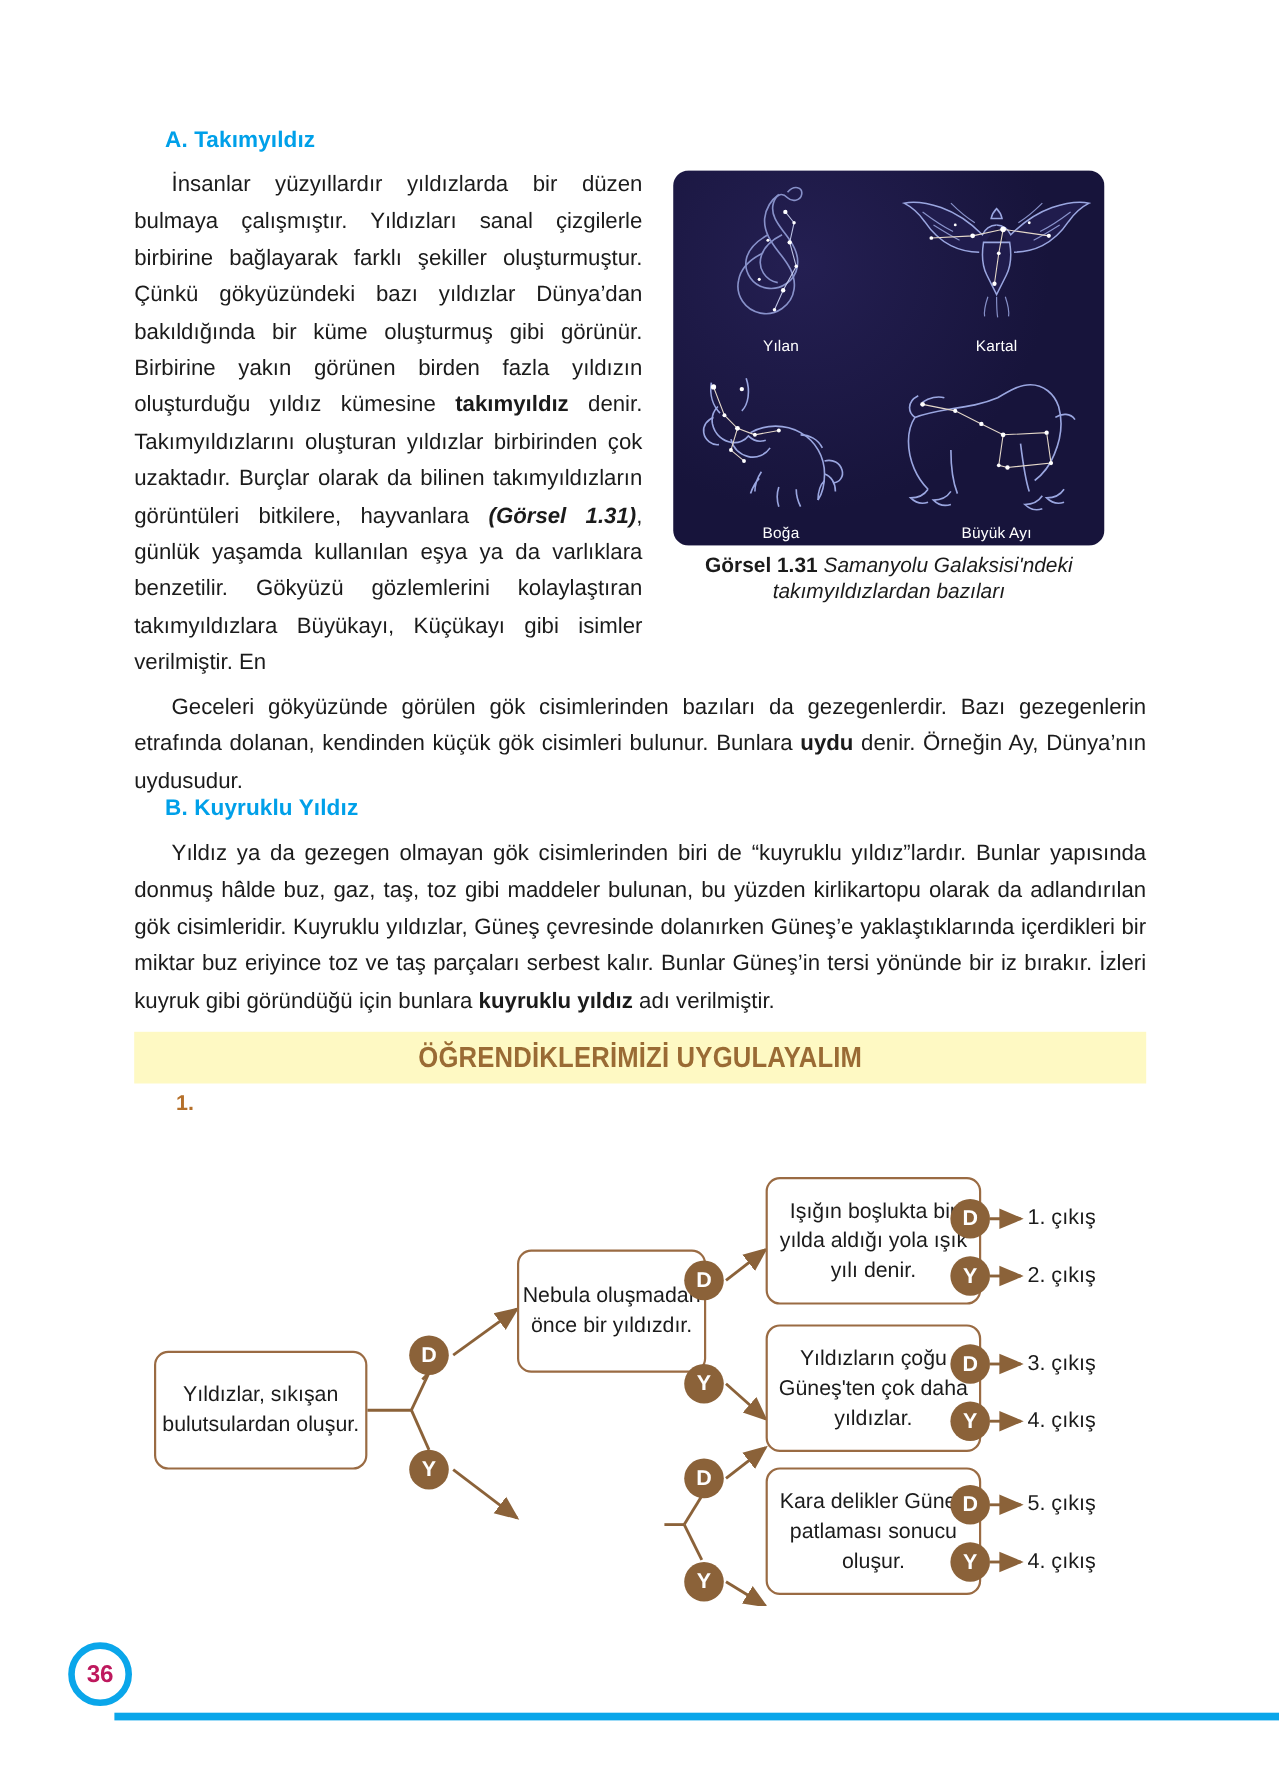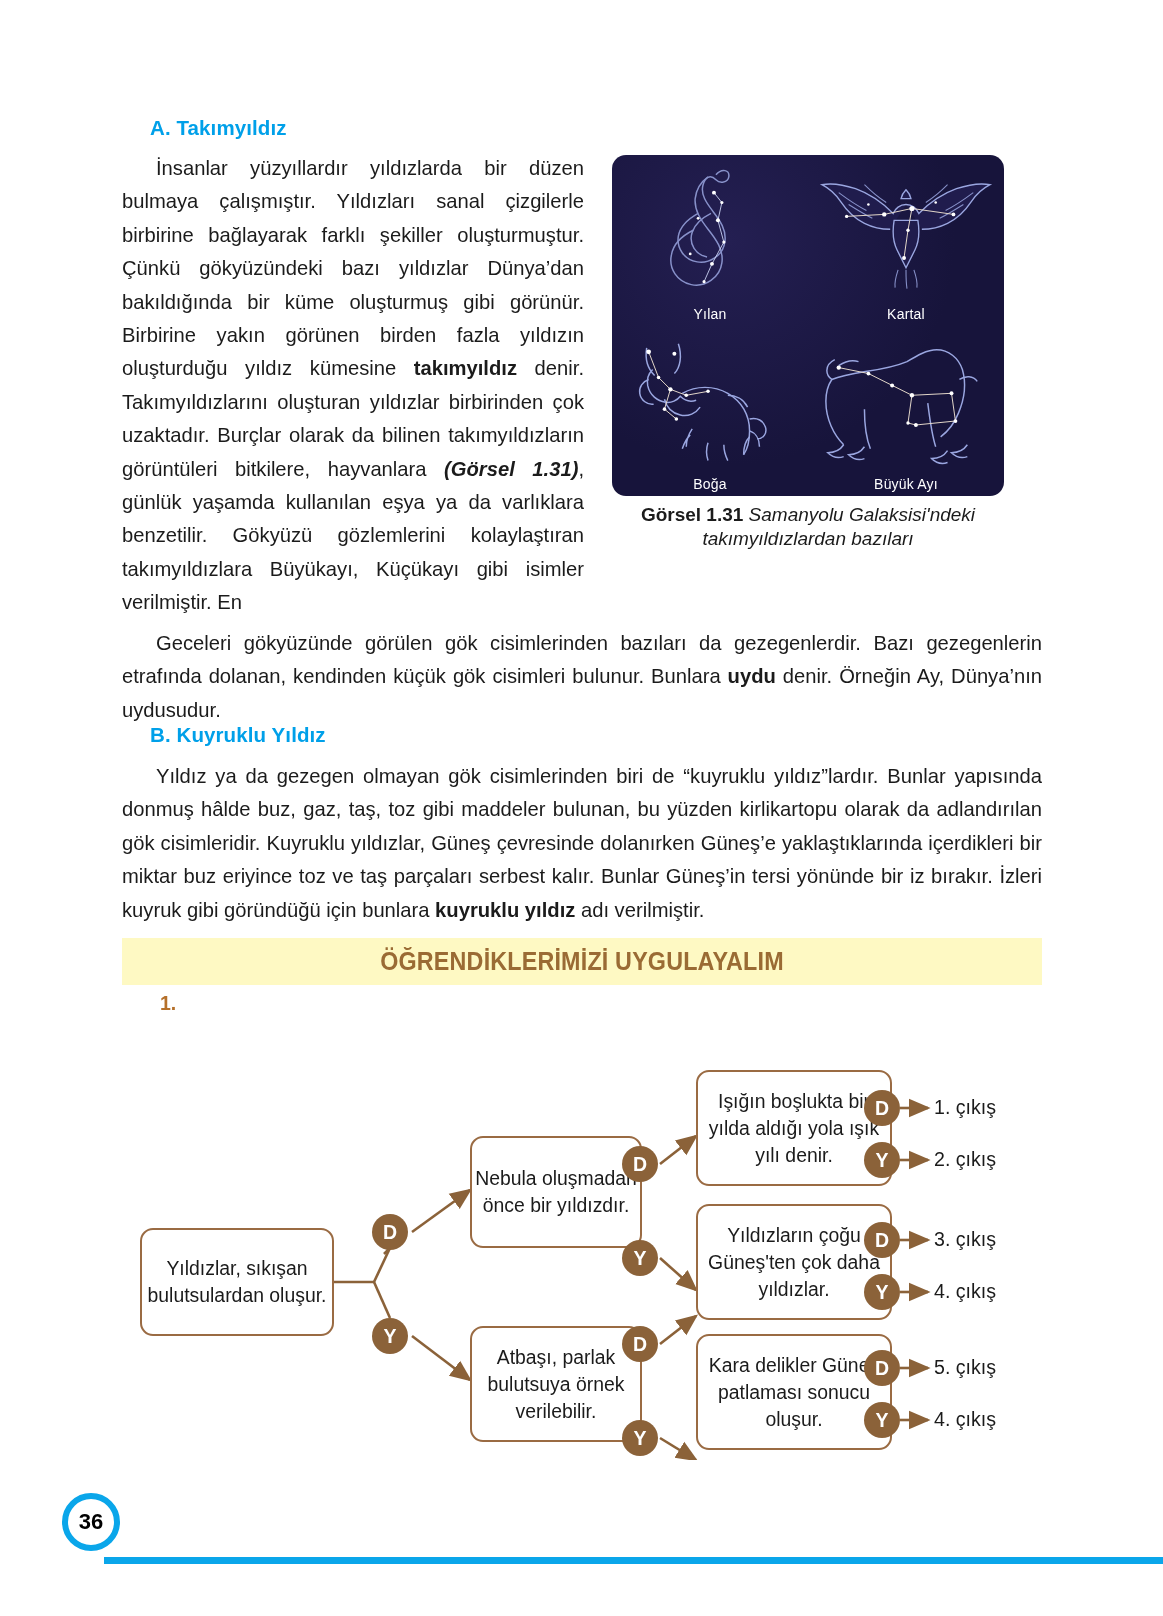--- a/index.html
+++ b/index.html
@@ -102,21 +102,21 @@
     background:#0aa6ea;
   }
   .foot-circle{
     position:absolute;left:62px;top:1493px;width:58px;height:58px;
     border-radius:50%;border:6px solid #0aa6ea;background:#fff;
     box-sizing:border-box;
   }
   .foot-num{
     position:absolute;left:62px;top:1493px;width:58px;height:58px;
     display:flex;align-items:center;justify-content:center;
-    font-weight:bold;font-size:22px;color:#000000;
+    font-weight:bold;font-size:22px;color:#be185d;
   }
 </style>
 </head>
 <body>
 
 <div class="page">
 
   <div id="headA" class="sec-head">A. Takımyıldız</div>
 
   <div id="col-left" class="para indent">
@@ -315,21 +315,20 @@
         <path d="M718 352 L742 352"></path>
         <path d="M778 300 L806 300" marker-end="url(#ar)"></path>
         <path d="M778 352 L806 352" marker-end="url(#ar)"></path>
       </g>
     </svg>
 
     <div class="node" style="left:18px;top:160px;width:194px;height:108px;">Yıldızlar, sıkışan bulutsulardan oluşur.</div>
 
     <div class="node" style="left:348px;top:68px;width:172px;height:112px;">Nebula oluşmadan önce bir yıldızdır.</div>
 
-    <div class="node" style="left:348px;top:258px;width:172px;height:116px;">Atbaşı, parlak bulutsuya örnek verilebilir.</div>
 
     <div class="node" style="left:574px;top:2px;width:196px;height:116px;">Işığın boşlukta bir yılda aldığı yola ışık yılı denir.</div>
 
     <div class="node" style="left:574px;top:136px;width:196px;height:116px;">Yıldızların çoğu Güneş'ten çok daha yıldızlar.</div>
 
     <div class="node" style="left:574px;top:266px;width:196px;height:116px;">Kara delikler Güneş patlaması sonucu oluşur.</div>
 
     <div class="badge" style="left:250px;top:146px;">D</div>
     <div class="badge" style="left:250px;top:250px;">Y</div>
 

